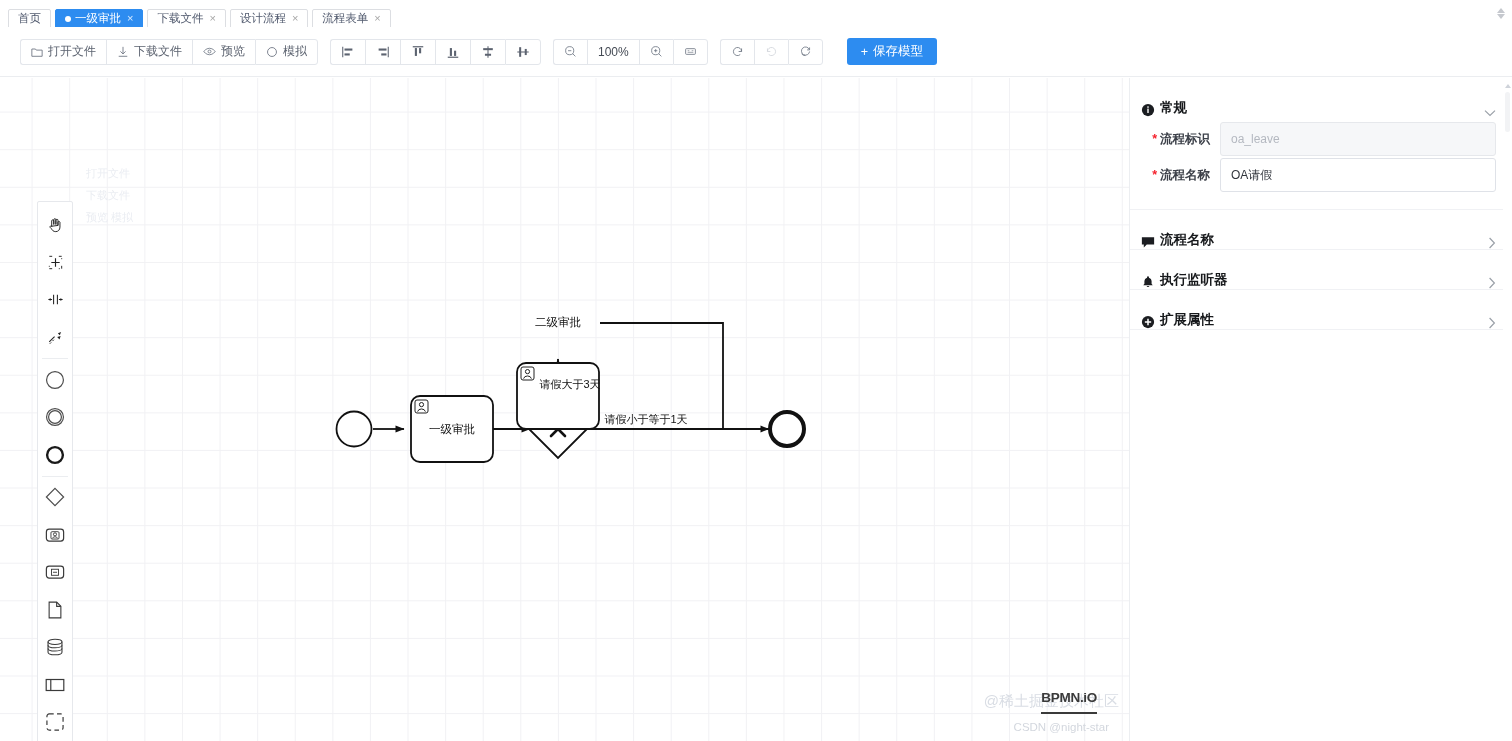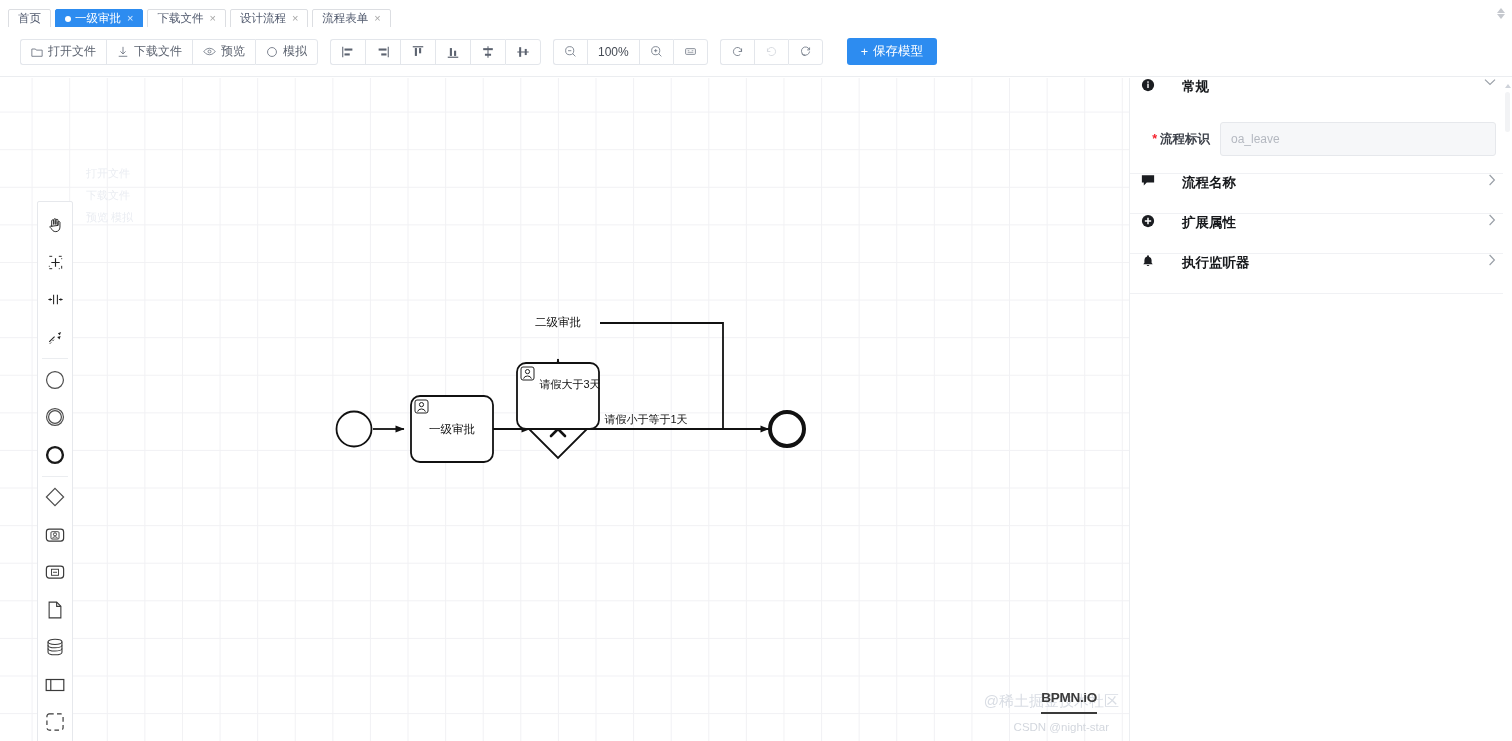--- a/index.html
+++ b/index.html
@@ -118,21 +118,21 @@
   
   .panel {
     position: absolute; top: 78px; right: 0; width: 383px; height: 663px;
     background: #fff; border-left: 1px solid #eceef1; overflow: hidden;
   }
   .pcard {
     margin: 0 0 0 0; background: #fff;
     border-bottom: 1px solid #f0f1f4;
   }
   .phead {
-    height: 39px; display: flex; align-items: flex-start; gap: 27px;
+    height: 39px; display: flex; align-items: flex-end; gap: 5px;
     padding: 0 22px 0 10px; cursor: pointer; position: relative;
   }
   .phead .ptitle { font-size: 13.5px; color: #17191c; font-weight: bold; }
   .phead .picon { width: 15px; display: flex; align-items: center; justify-content: center; color: #1a1a1a; }
   .chev {
     position: absolute; right: 16px; color: #9aa0a8; font-size: 12px;
     display: flex; align-items: center;
   }
   .pbody { padding: 4px 16px 16px 10px; }
   .frow { display: flex; align-items: center; height: 36px; }
@@ -534,20 +534,26 @@
             </svg>
         </span>
       </div>
       <div class="pbody">
         <div class="frow">
           <div class="flabel">
             <span class="req">*</span><span>流程标识</span>
           </div>
           <input class="finput" disabled="" placeholder="oa_leave" style="">
         </div>
+        <div class="frow">
+          <div class="flabel">
+            <span class="req">*</span><span>流程名称</span>
+          </div>
+          <input class="finput" value="OA请假" style="">
+        </div>
       </div>
     </div>
 
     <div class="pcard">
       <div class="phead">
         <span class="picon">
           <svg width="14" height="13" viewBox="0 0 16 14">
               <path d="M1,1h14v8.4H6.6L3.2,12.6V9.4H1z" fill="#1b1d21"></path>
             </svg>
         </span>
@@ -557,42 +563,42 @@
               <path d="M1.6,1 L6.4,6 L1.6,11" fill="none" stroke="#9aa0a8" stroke-width="1.2"></path>
             </svg>
         </span>
       </div>
     </div>
 
     <div class="pcard">
       <div class="phead">
         <span class="picon">
           <svg width="14" height="14" viewBox="0 0 16 16">
-              <circle cx="8" cy="8" r="7" fill="#1b1d21"></circle>
-              <path d="M8,4.4v7.2M4.4,8h7.2" stroke="#fff" stroke-width="1.7"></path>
-            </svg>
-        </span>
-        <span class="ptitle">扩展属性</span>
+              <path d="M8,1.4a1.1,1.1 0 0 1 1.1,1.1v.5a4,4 0 0 1 3,3.9v3l1.3,1.9H2.6L3.9,9.9v-3a4,4 0 0 1 3-3.9v-.5A1.1,1.1 0 0 1 8,1.4z" fill="#1b1d21"></path>
+              <path d="M6.4,12.6a1.7,1.7 0 0 0 3.2,0z" fill="#1b1d21"></path>
+            </svg>
+        </span>
+        <span class="ptitle">执行监听器</span>
         <span class="chev">
           <svg width="8" height="12" viewBox="0 0 8 12">
               <path d="M1.6,1 L6.4,6 L1.6,11" fill="none" stroke="#9aa0a8" stroke-width="1.2"></path>
             </svg>
         </span>
       </div>
     </div>
 
     <div class="pcard">
       <div class="phead">
         <span class="picon">
           <svg width="14" height="14" viewBox="0 0 16 16">
-              <path d="M8,1.4a1.1,1.1 0 0 1 1.1,1.1v.5a4,4 0 0 1 3,3.9v3l1.3,1.9H2.6L3.9,9.9v-3a4,4 0 0 1 3-3.9v-.5A1.1,1.1 0 0 1 8,1.4z" fill="#1b1d21"></path>
-              <path d="M6.4,12.6a1.7,1.7 0 0 0 3.2,0z" fill="#1b1d21"></path>
-            </svg>
-        </span>
-        <span class="ptitle">执行监听器</span>
+              <circle cx="8" cy="8" r="7" fill="#1b1d21"></circle>
+              <path d="M8,4.4v7.2M4.4,8h7.2" stroke="#fff" stroke-width="1.7"></path>
+            </svg>
+        </span>
+        <span class="ptitle">扩展属性</span>
         <span class="chev">
           <svg width="8" height="12" viewBox="0 0 8 12">
               <path d="M1.6,1 L6.4,6 L1.6,11" fill="none" stroke="#9aa0a8" stroke-width="1.2"></path>
             </svg>
         </span>
       </div>
     </div>
 
 
     <div class="panel-scrollbar">

